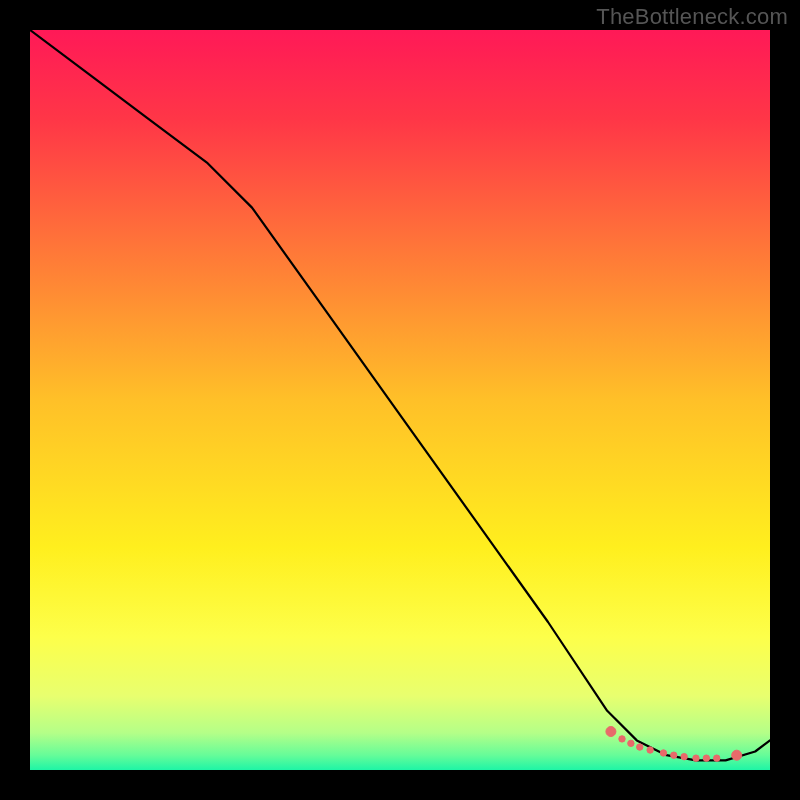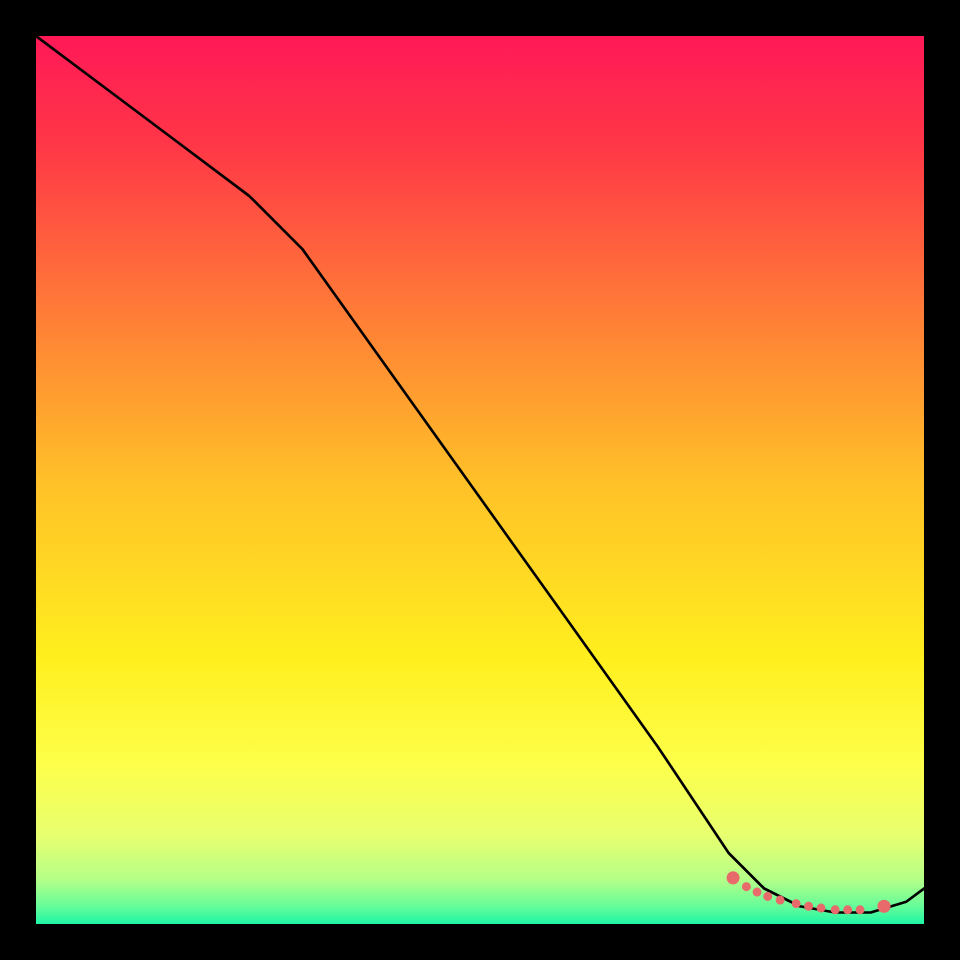--- a/index.html
+++ b/index.html
@@ -27,20 +27,21 @@
     top: 30px;
     width: 740px;
     height: 740px;
   }
   svg { display: block; }
 </style>
 </head>
 <body>
 
 <div class="frame">
+  <div class="watermark">TheBottleneck.com</div>
   <div class="plot-area">
     <svg id="chart-svg" width="740" height="740" viewBox="0 0 740 740" preserveAspectRatio="none">
       <defs>
         <linearGradient id="bg-grad" x1="0" y1="0" x2="0" y2="1">
             <stop offset="0%" stop-color="#ff1957"></stop>
             <stop offset="12%" stop-color="#ff3647"></stop>
             <stop offset="30%" stop-color="#ff7838"></stop>
             <stop offset="50%" stop-color="#ffc028"></stop>
             <stop offset="70%" stop-color="#ffef1e"></stop>
             <stop offset="82%" stop-color="#fdff4a"></stop>

